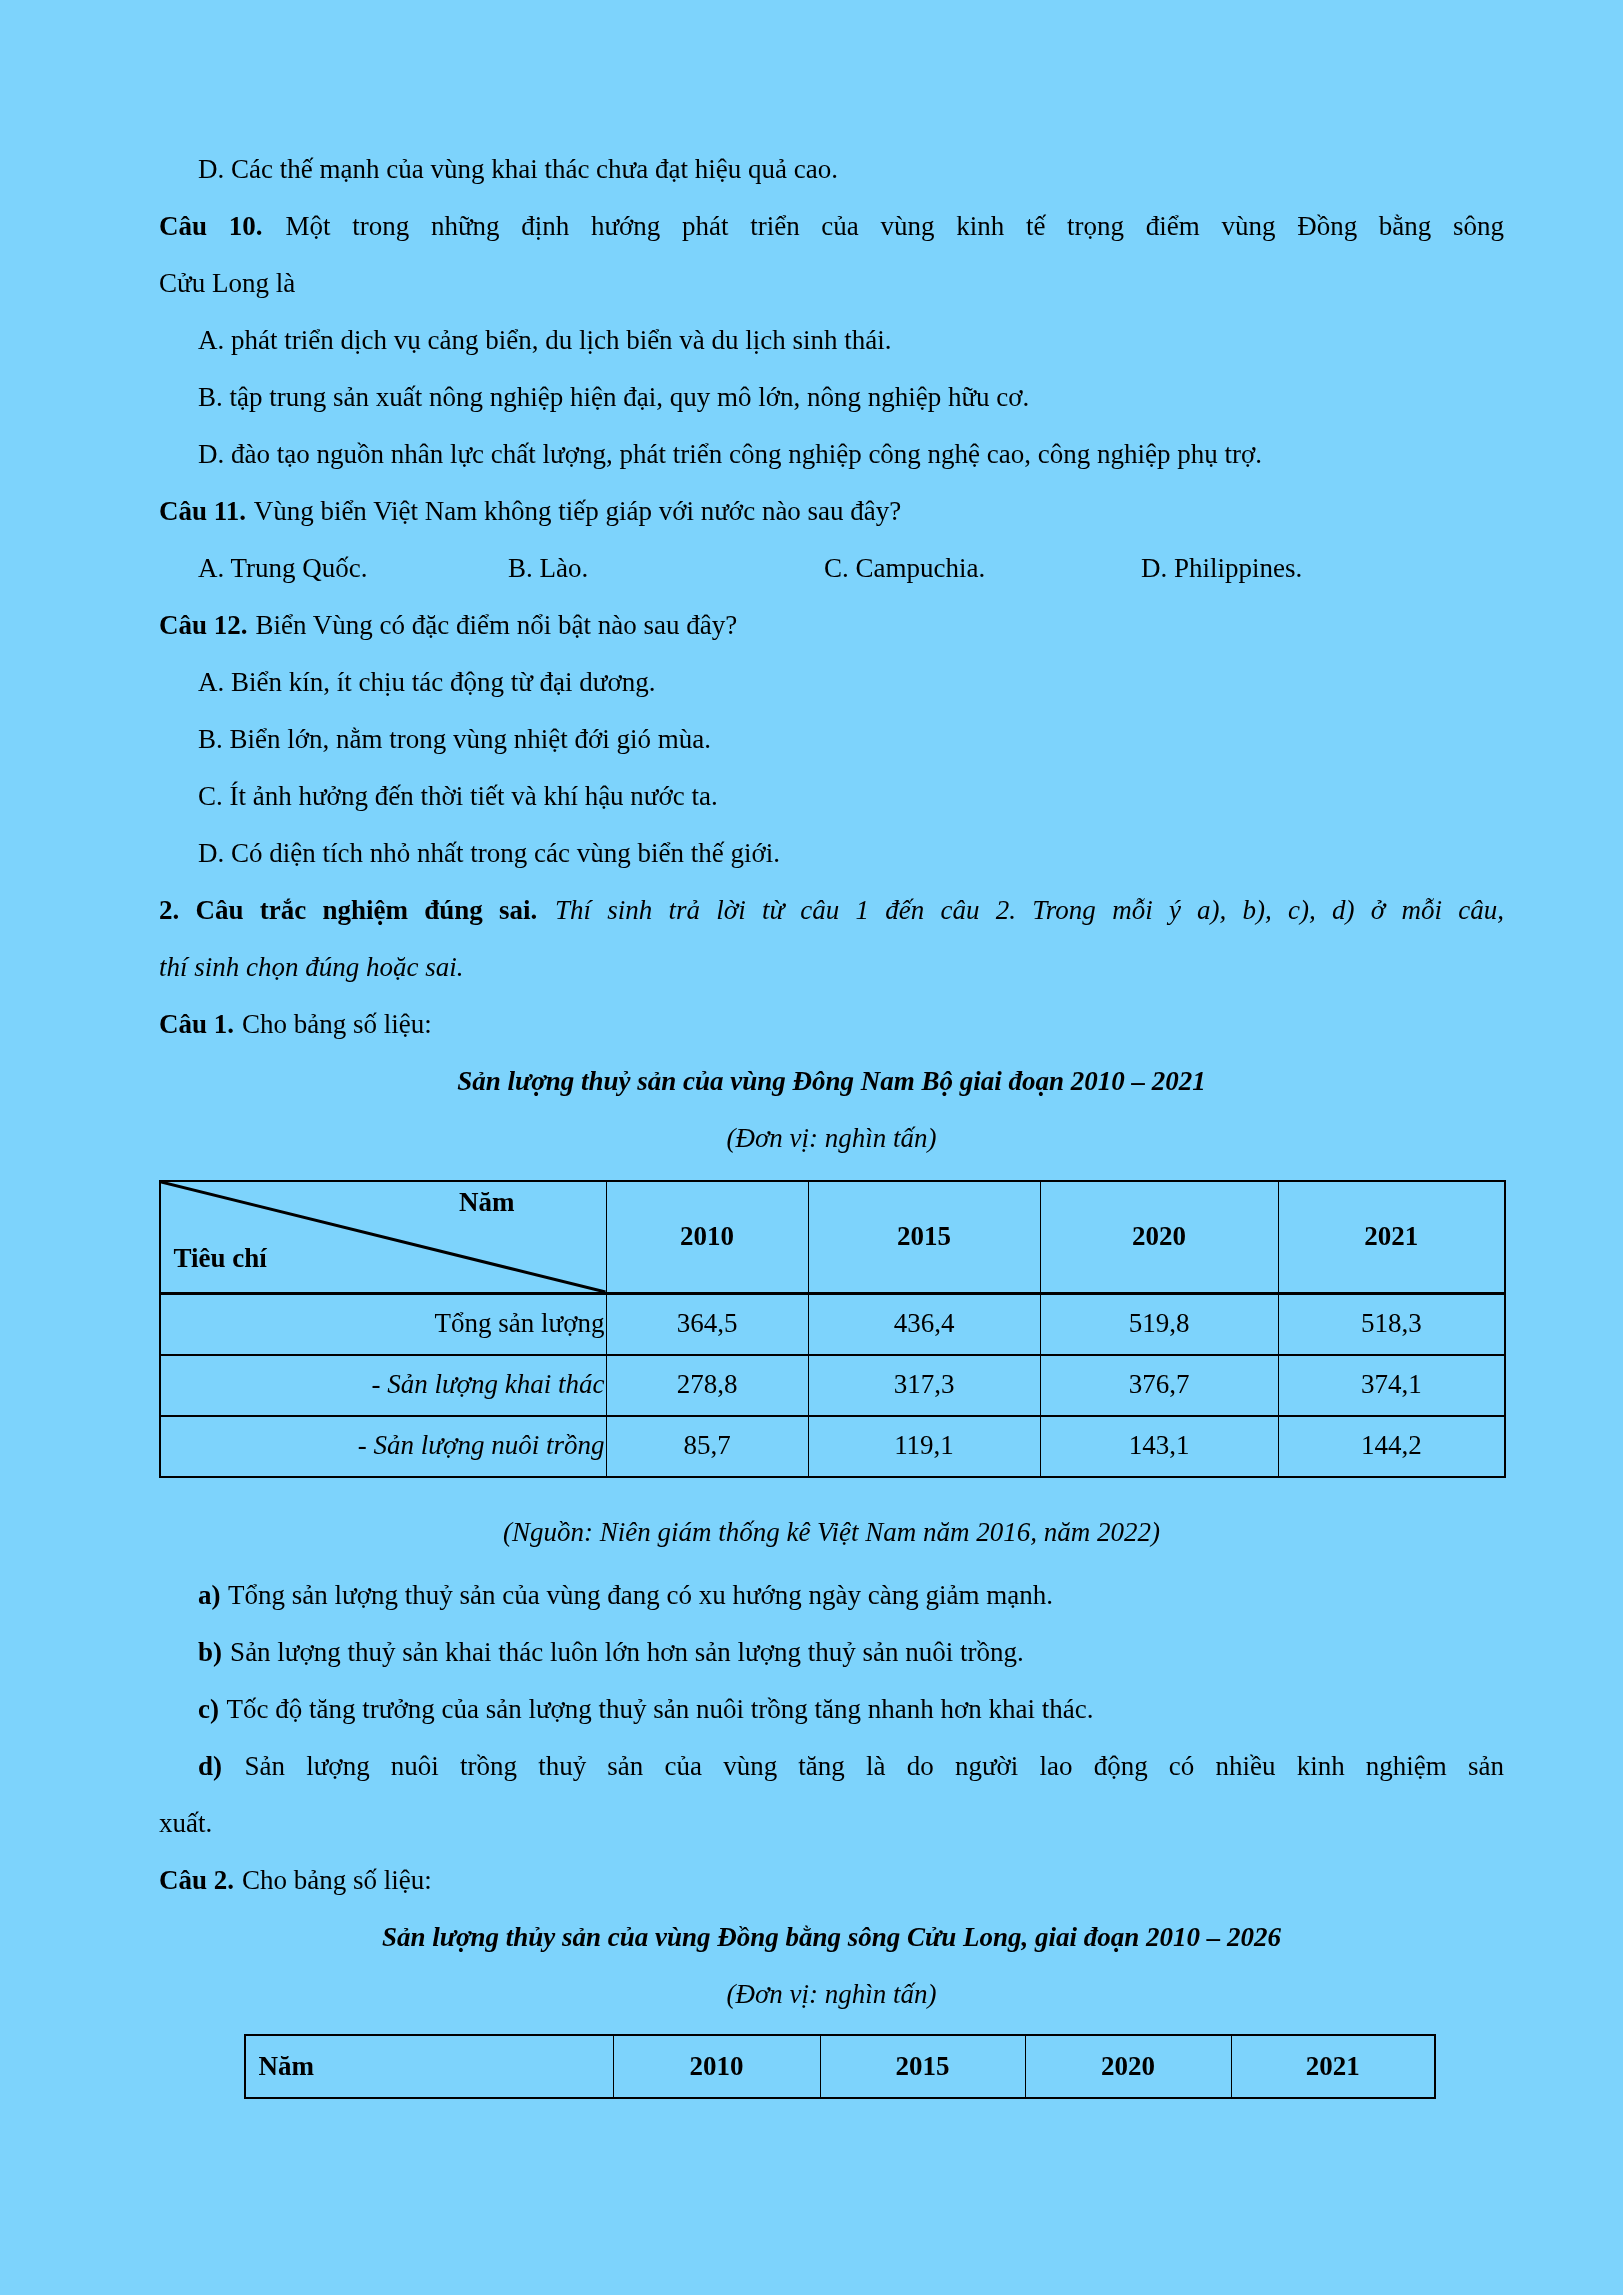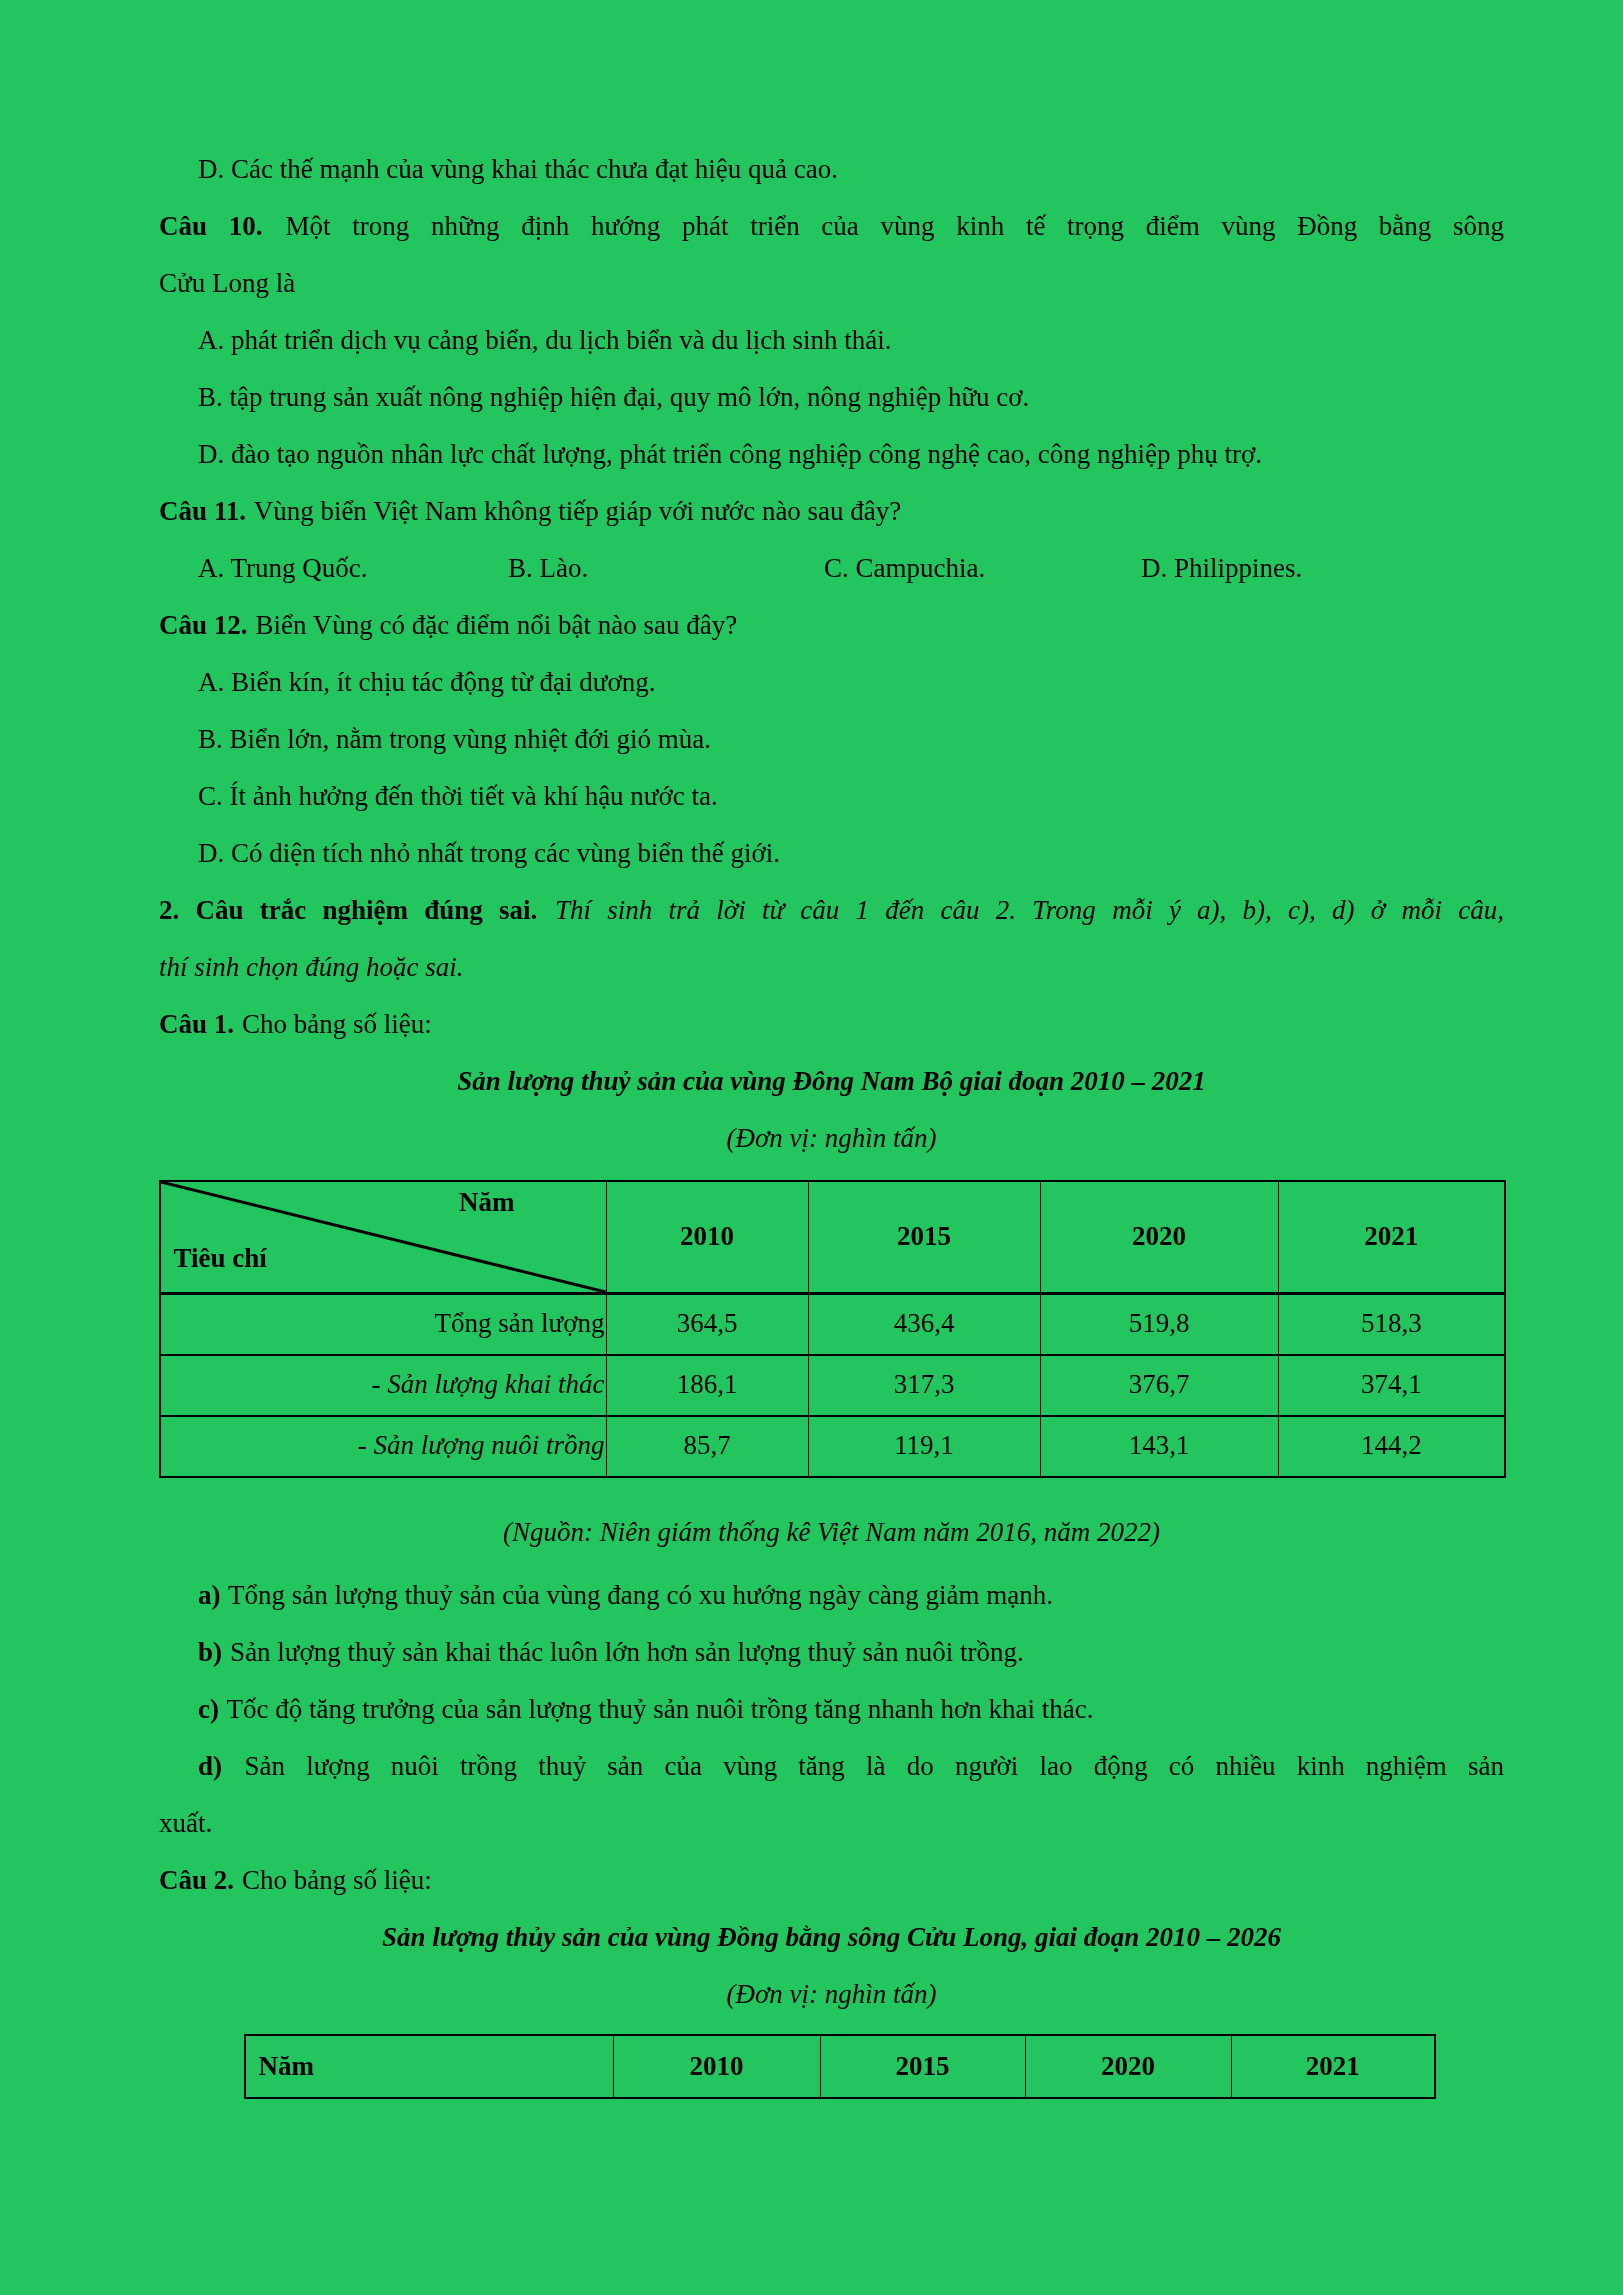--- a/index.html
+++ b/index.html
@@ -1,19 +1,19 @@
 <!DOCTYPE html>
 <html style="font-size:12.6px"><head>
 <meta charset="utf-8">
 <style>
   html, body { margin:0; padding:0; background:#ffffff; }
   .page {
     position:relative;
     width:1623px; height:2295px;
-    background:#22c55e;
+    background:#7dd3fc;
     color:#000;
     font-family:"Liberation Serif","DejaVu Serif",serif;
     font-size:27px;
     line-height:57px;
     overflow:hidden;
   }
   .content { position:absolute; left:159px; top:141px; width:1345px; }
   .ln { min-height:57px; }
   .indent { padding-left:39px; }
   .b  { font-weight:bold; }
@@ -129,21 +129,21 @@
       </tr>
       <tr class="dr">
         <td class="rowlabel">Tổng sản lượng</td>
         <td>364,5</td>
         <td>436,4</td>
         <td>519,8</td>
         <td>518,3</td>
       </tr>
       <tr class="dr">
         <td class="rowlabel i">- Sản lượng khai thác</td>
-        <td>186,1</td>
+        <td>278,8</td>
         <td>317,3</td>
         <td>376,7</td>
         <td>374,1</td>
       </tr>
       <tr class="dr">
         <td class="rowlabel i">- Sản lượng nuôi trồng</td>
         <td>85,7</td>
         <td>119,1</td>
         <td>143,1</td>
         <td>144,2</td>

